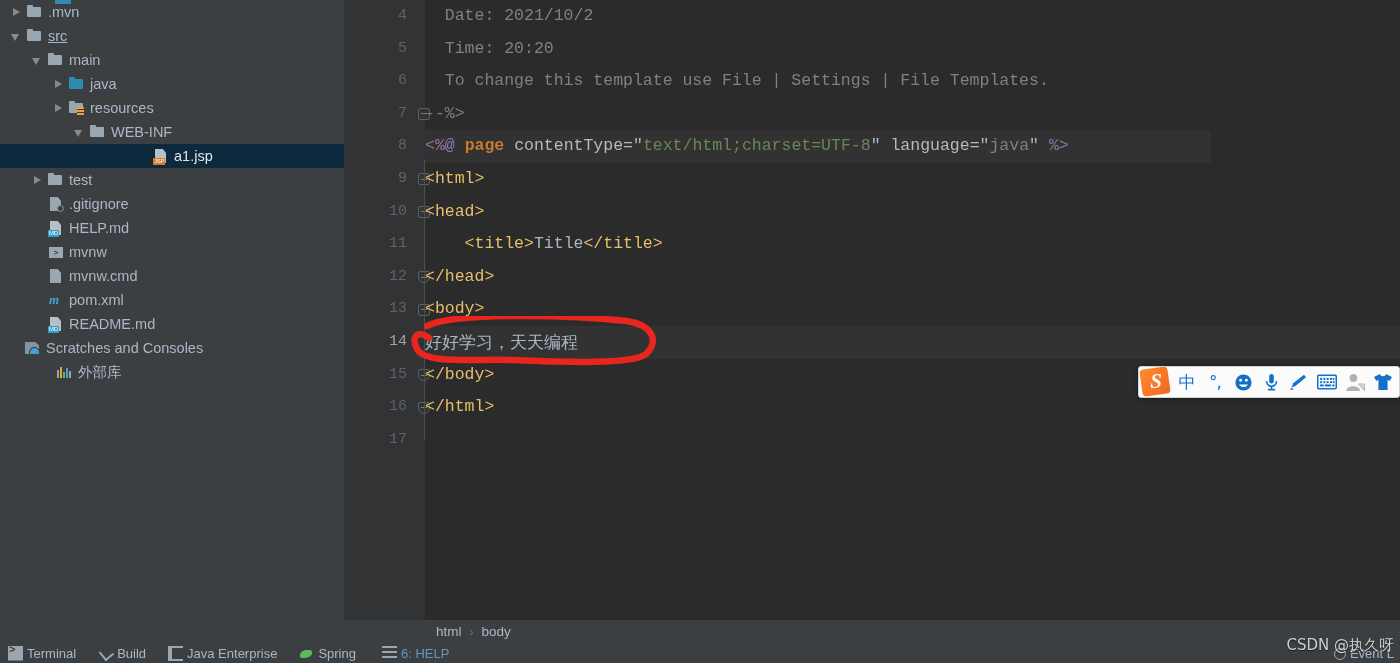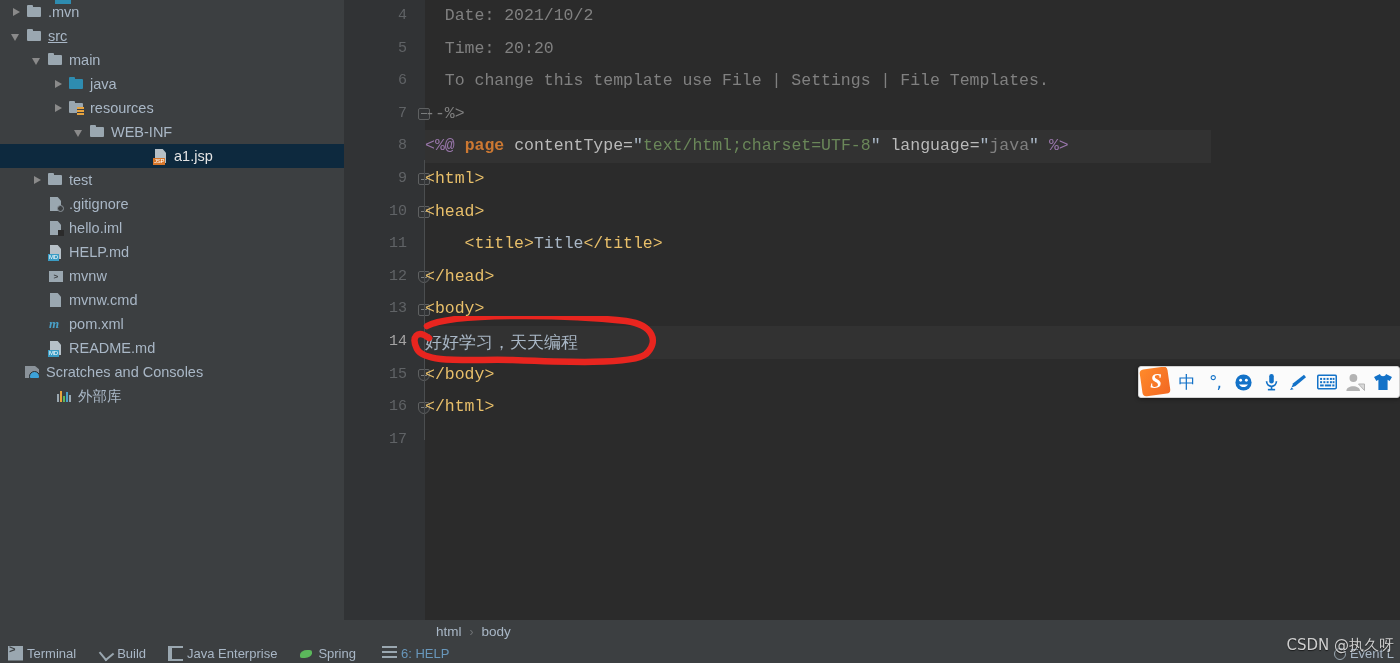--- a/index.html
+++ b/index.html
@@ -489,28 +489,20 @@
           </span>
           <span class="lbl">test</span>
         </div>
         <div class="tree-row" style="padding-left: 31px;">
           <span class="arrow"></span>
           <span class="ico">
             <span class="f-file"></span>
             <span class="gitdot"></span>
           </span>
           <span class="lbl">.gitignore</span>
-        </div>
-        <div class="tree-row" style="padding-left: 31px;">
-          <span class="arrow"></span>
-          <span class="ico">
-            <span class="f-file"></span>
-            <span class="imldot"></span>
-          </span>
-          <span class="lbl">hello.iml</span>
         </div>
         <div class="tree-row" style="padding-left: 31px;">
           <span class="arrow"></span>
           <span class="ico">
             <span class="f-file pale"></span>
             <span class="badge md">MD</span>
           </span>
           <span class="lbl">HELP.md</span>
         </div>
         <div class="tree-row" style="padding-left: 31px;">

